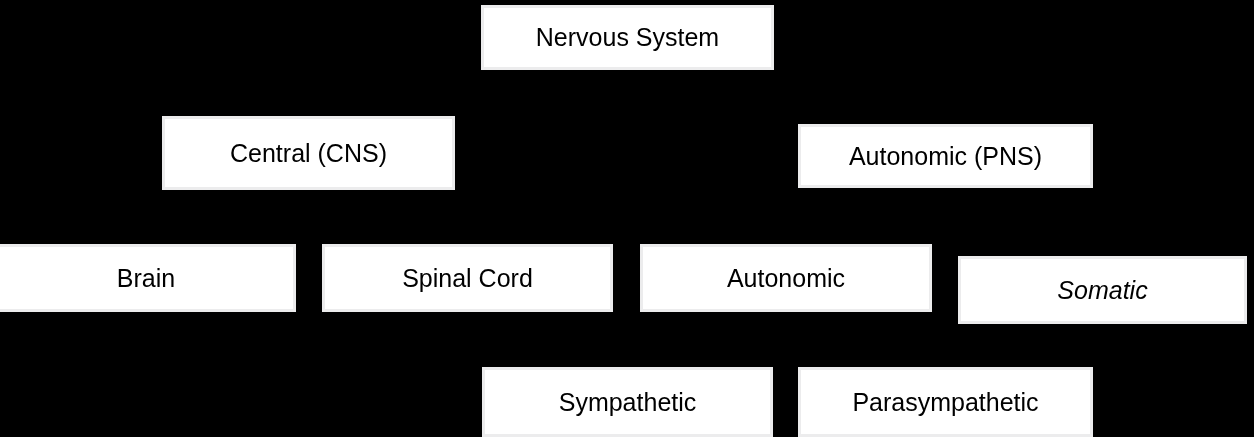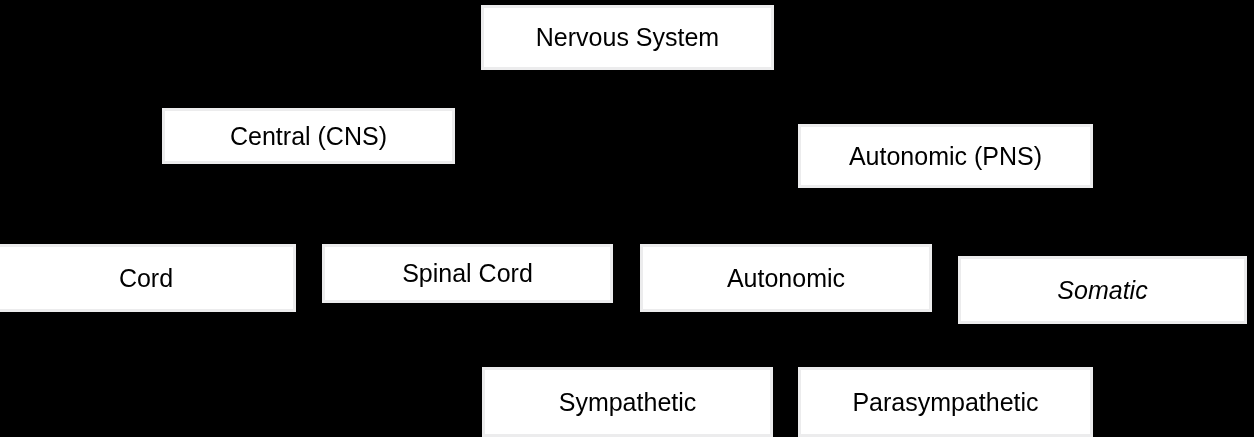--- a/index.html
+++ b/index.html
@@ -63,33 +63,33 @@
       <path d="M 945 188 L 945 216 L 1102 216 L 1102 244"></path>
       <path d="M 786 312 L 786 340 L 627 340 L 627 367"></path>
       <path d="M 786 312 L 786 340 L 945 340 L 945 367"></path>
     </g>
   </svg>
 
   <div class="node-box" style="left:481px; top:5px; width:293px; height:65px;">
     <span class="node-label">Nervous System</span>
   </div>
 
-  <div class="node-box" style="left:162px; top:108px; width:293px; height:56px;">
+  <div class="node-box" style="left:162px; top:116px; width:293px; height:74px;">
     <span class="node-label">Central (CNS)</span>
   </div>
 
   <div class="node-box" style="left:798px; top:124px; width:295px; height:64px;">
     <span class="node-label">Autonomic (PNS)</span>
   </div>
 
   <div class="node-box" style="left:-4px; top:244px; width:300px; height:68px;">
-    <span class="node-label">Cord</span>
+    <span class="node-label">Brain</span>
   </div>
 
-  <div class="node-box" style="left:322px; top:244px; width:291px; height:59px;">
+  <div class="node-box" style="left:322px; top:244px; width:291px; height:68px;">
     <span class="node-label">Spinal Cord</span>
   </div>
 
   <div class="node-box" style="left:640px; top:244px; width:292px; height:68px;">
     <span class="node-label">Autonomic</span>
   </div>
 
   <div class="node-box" style="left:958px; top:256px; width:289px; height:68px;font-style:italic;">
     <span class="node-label">Somatic</span>
   </div>

